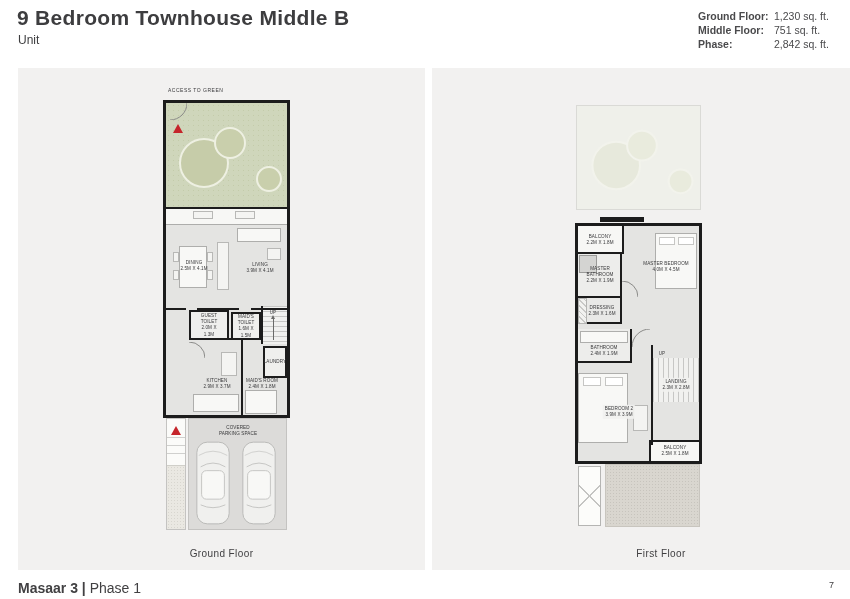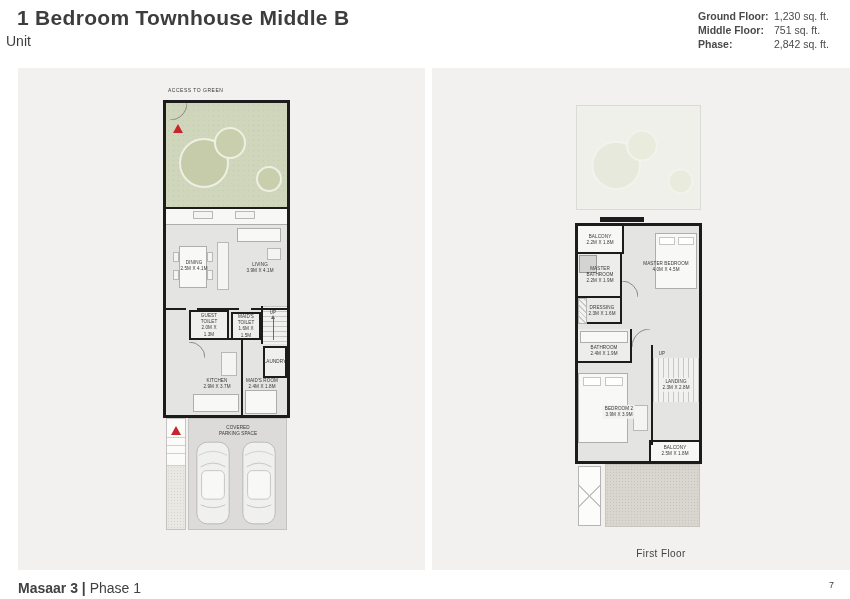--- a/index.html
+++ b/index.html
@@ -1,19 +1,19 @@
 <!DOCTYPE html>
 <html><head>
 <meta charset="utf-8">
 <style>
   *{box-sizing:border-box;margin:0;padding:0}
   html,body{width:850px;height:599px;background:#ffffff;font-family:"Liberation Sans","DejaVu Sans",sans-serif;color:#414042;position:relative;overflow:hidden}
   .abs{position:absolute}
   .title{left:17px;top:6px;font-size:21px;font-weight:700;letter-spacing:.3px;color:#3d3d3f}
-  .subtitle{left:6px;top:33px;font-size:14px;color:#3d3d3f}
+  .subtitle{left:18px;top:33px;font-size:12px;color:#3d3d3f}
   .stats{left:698px;top:9px;font-size:10.5px;line-height:14px;color:#4a4a4c;display:grid;grid-template-columns:76px auto}
   .stats .sl{font-weight:700}
   .panel{top:68px;height:502px;background:#f2f1f0}
   .caption{left:0;right:0;bottom:11px;text-align:center;font-size:10px;letter-spacing:.4px;color:#414042}
   .plan{position:absolute}
   .plan .abs{position:absolute}
   .rl{transform:translate(-50%,-50%);text-align:center;font-size:4.6px;line-height:1.35;color:#38383a;letter-spacing:.1px;white-space:nowrap;z-index:5}
   .rl span{display:block}
   .rl.wrap{white-space:normal}
   .toplabel{font-size:5px;letter-spacing:.5px;color:#3a3a3c}
@@ -41,21 +41,21 @@
   .shower{background:#d4d4d2;border:1px solid #9a9a98;z-index:1}
   .labelbg{background:rgba(241,241,239,.92);padding:1px 2px}
   .footer{left:18px;top:580px;font-size:14px;color:#414042}
   .footer .bold{font-weight:700}
   .pageno{right:16px;top:580px;font-size:9px;color:#414042}
   svg{display:block}
 </style>
 </head>
 <body>
 
-<div class="abs title">1 Bedroom Townhouse Middle B</div>
+<div class="abs title">9 Bedroom Townhouse Middle B</div>
 <div class="abs subtitle">Unit</div>
 
 <div class="abs stats">
   <span class="sl">Ground Floor:</span>
   <span class="sv">1,230 sq. ft.</span>
   <span class="sl">Middle Floor:</span>
   <span class="sv">751 sq. ft.</span>
   <span class="sl">Phase:</span>
   <span class="sv">2,842 sq. ft.</span>
 </div>
@@ -164,20 +164,21 @@
     </svg>
     <svg class="abs" style="left:77px;top:340px;" width="38" height="86" viewBox="0 0 40 90">
       <rect x="3" y="2" width="34" height="86" rx="11" fill="#f0f0ee" stroke="#b8b8b6"></rect>
       <path d="M5 16 Q20 7 35 16" fill="none" stroke="#d0d0ce"></path>
       <path d="M7 28 Q20 20 33 28" fill="none" stroke="#c4c4c2"></path>
       <rect x="8" y="32" width="24" height="30" rx="5" fill="#f8f8f6" stroke="#c4c4c2"></rect>
       <path d="M7 68 Q20 74 33 68" fill="none" stroke="#c4c4c2"></path>
     </svg>
   </div>
 
+  <div class="abs caption">Ground Floor</div>
 </div>
 
 <div class="abs panel" style="left:432px;width:458px;">
 
   <div class="plan" style="left:143px;top:37px;width:127px;height:425px;">
 
     <div class="abs fgarden" style="left:1px;top:0;width:125px;height:105px;">
       <svg width="123" height="103" viewBox="0 0 121 104" style="opacity:.55">
         <circle cx="38" cy="60" r="24" fill="#e2e5d1" stroke="#f6f6ee" stroke-width="2"></circle>
         <circle cx="64" cy="40" r="15" fill="#e5e8d4" stroke="#f6f6ee" stroke-width="2"></circle>

